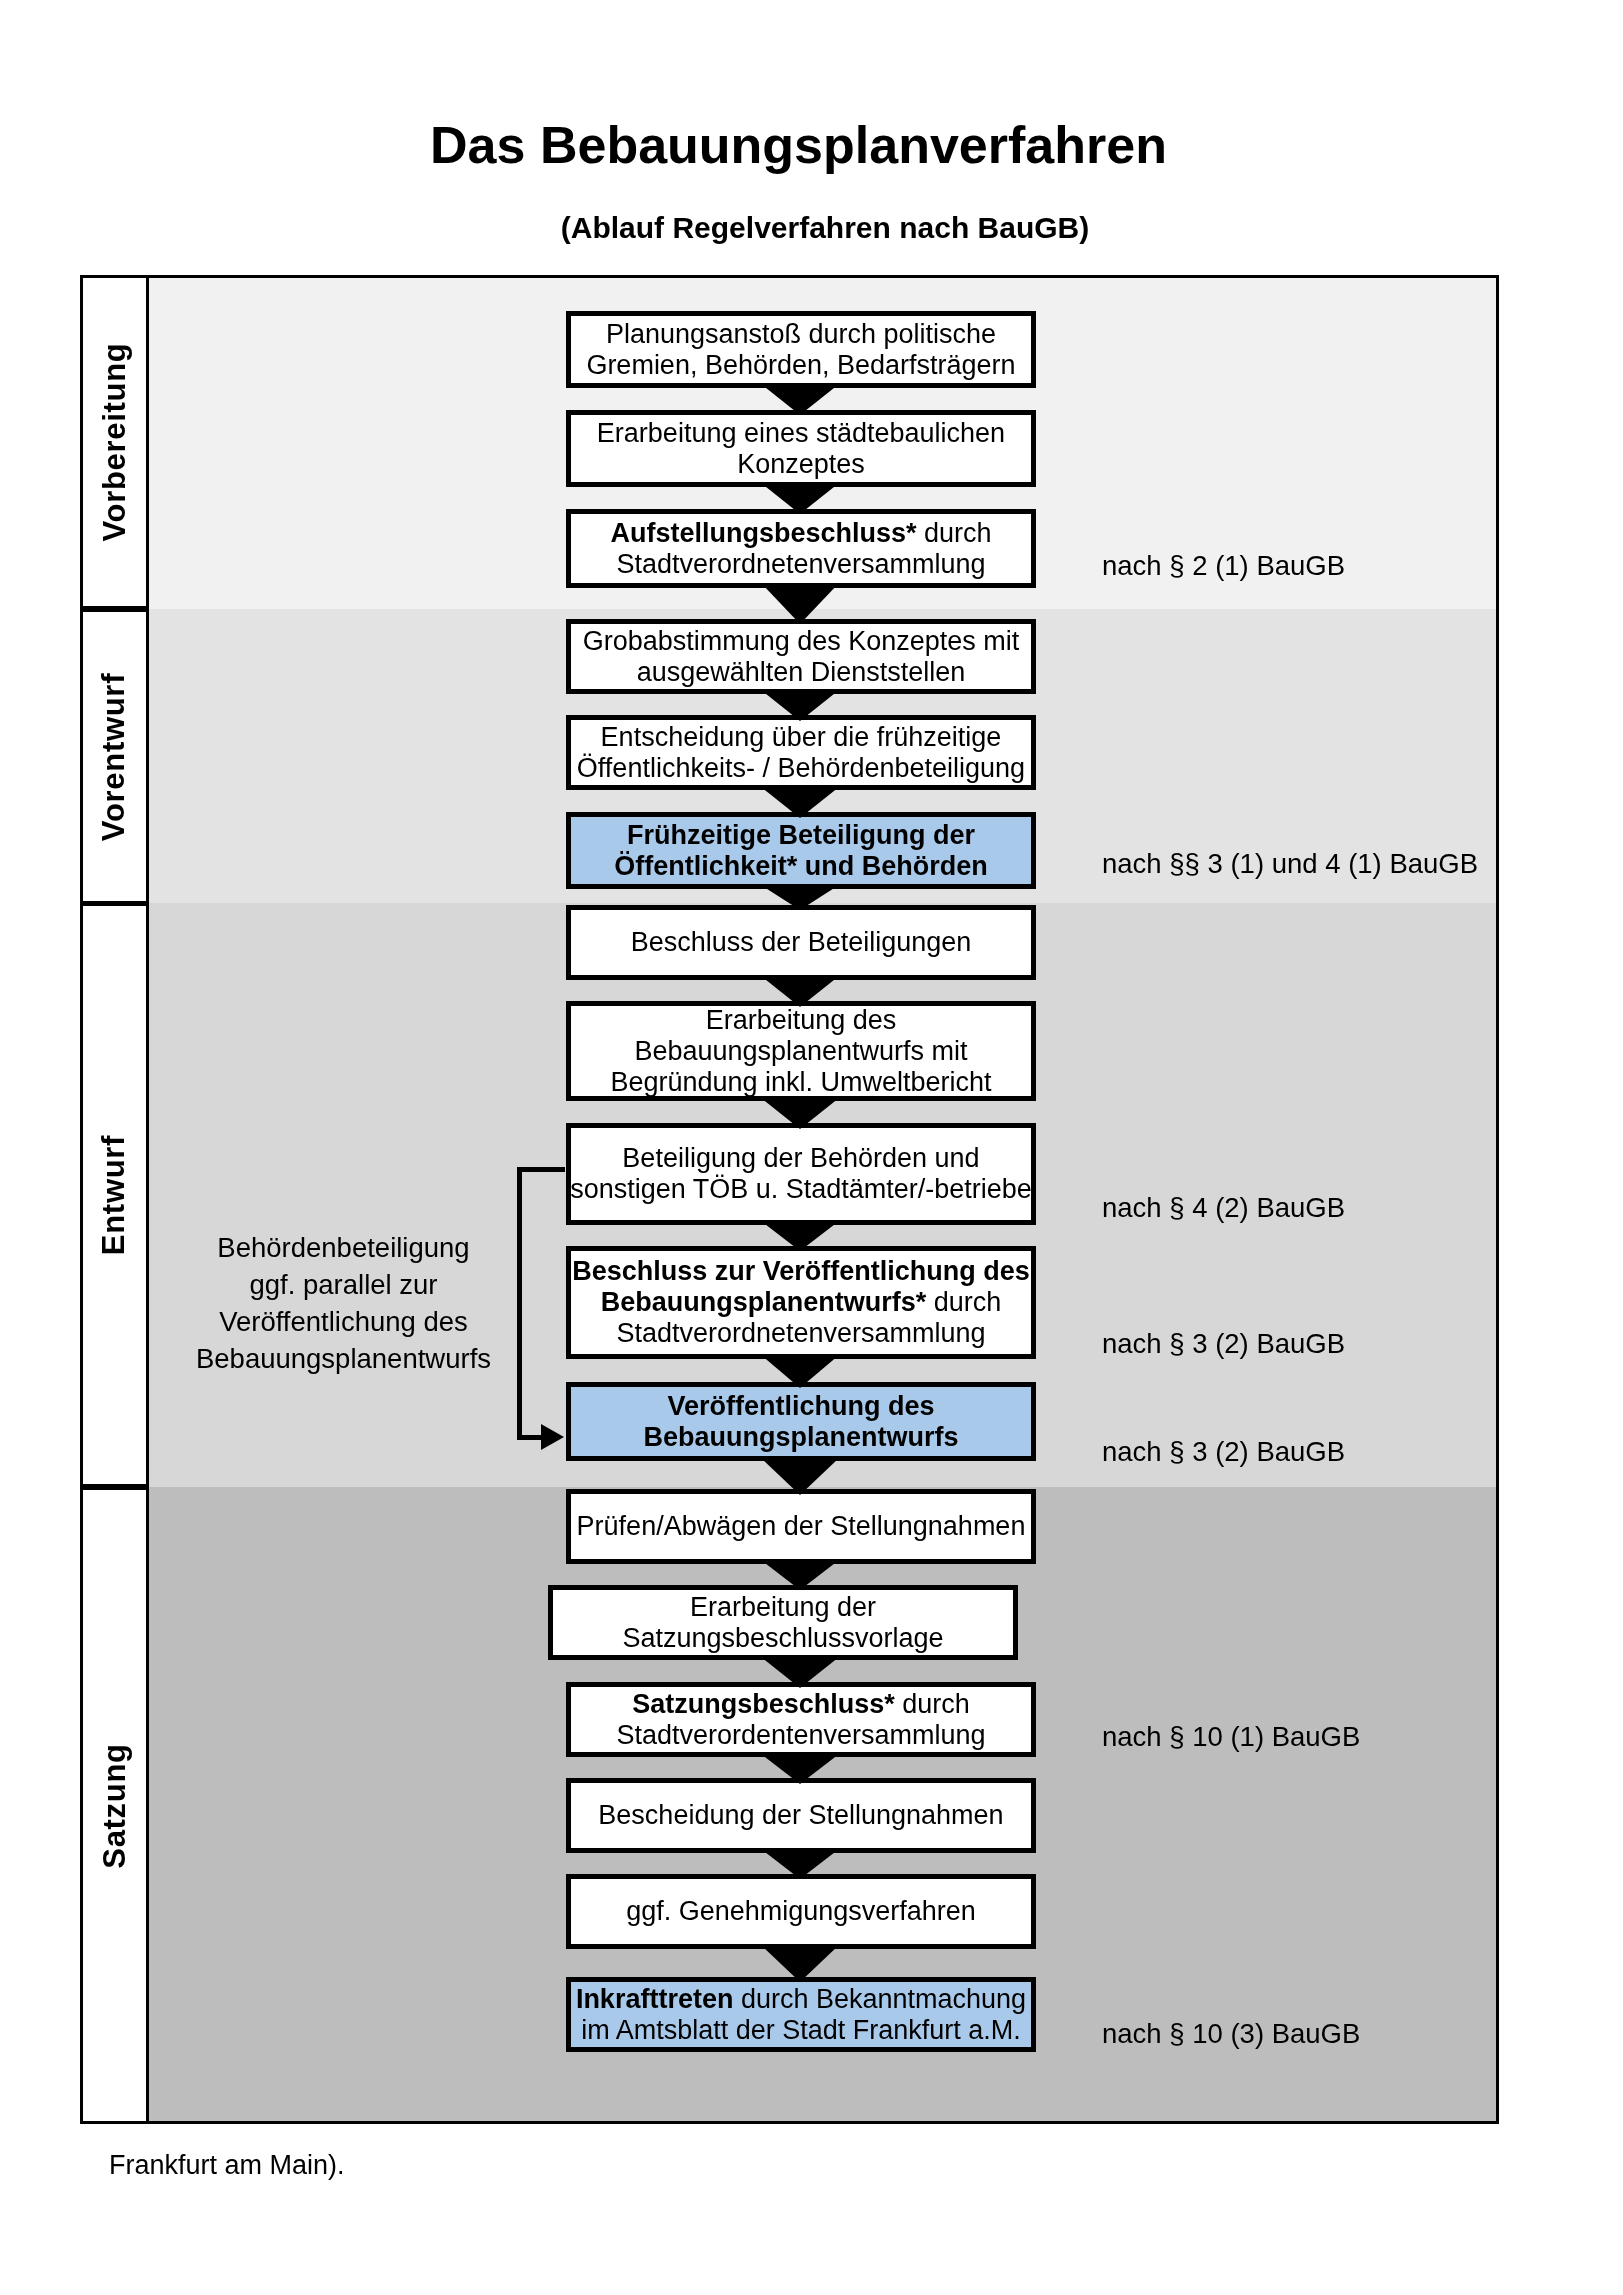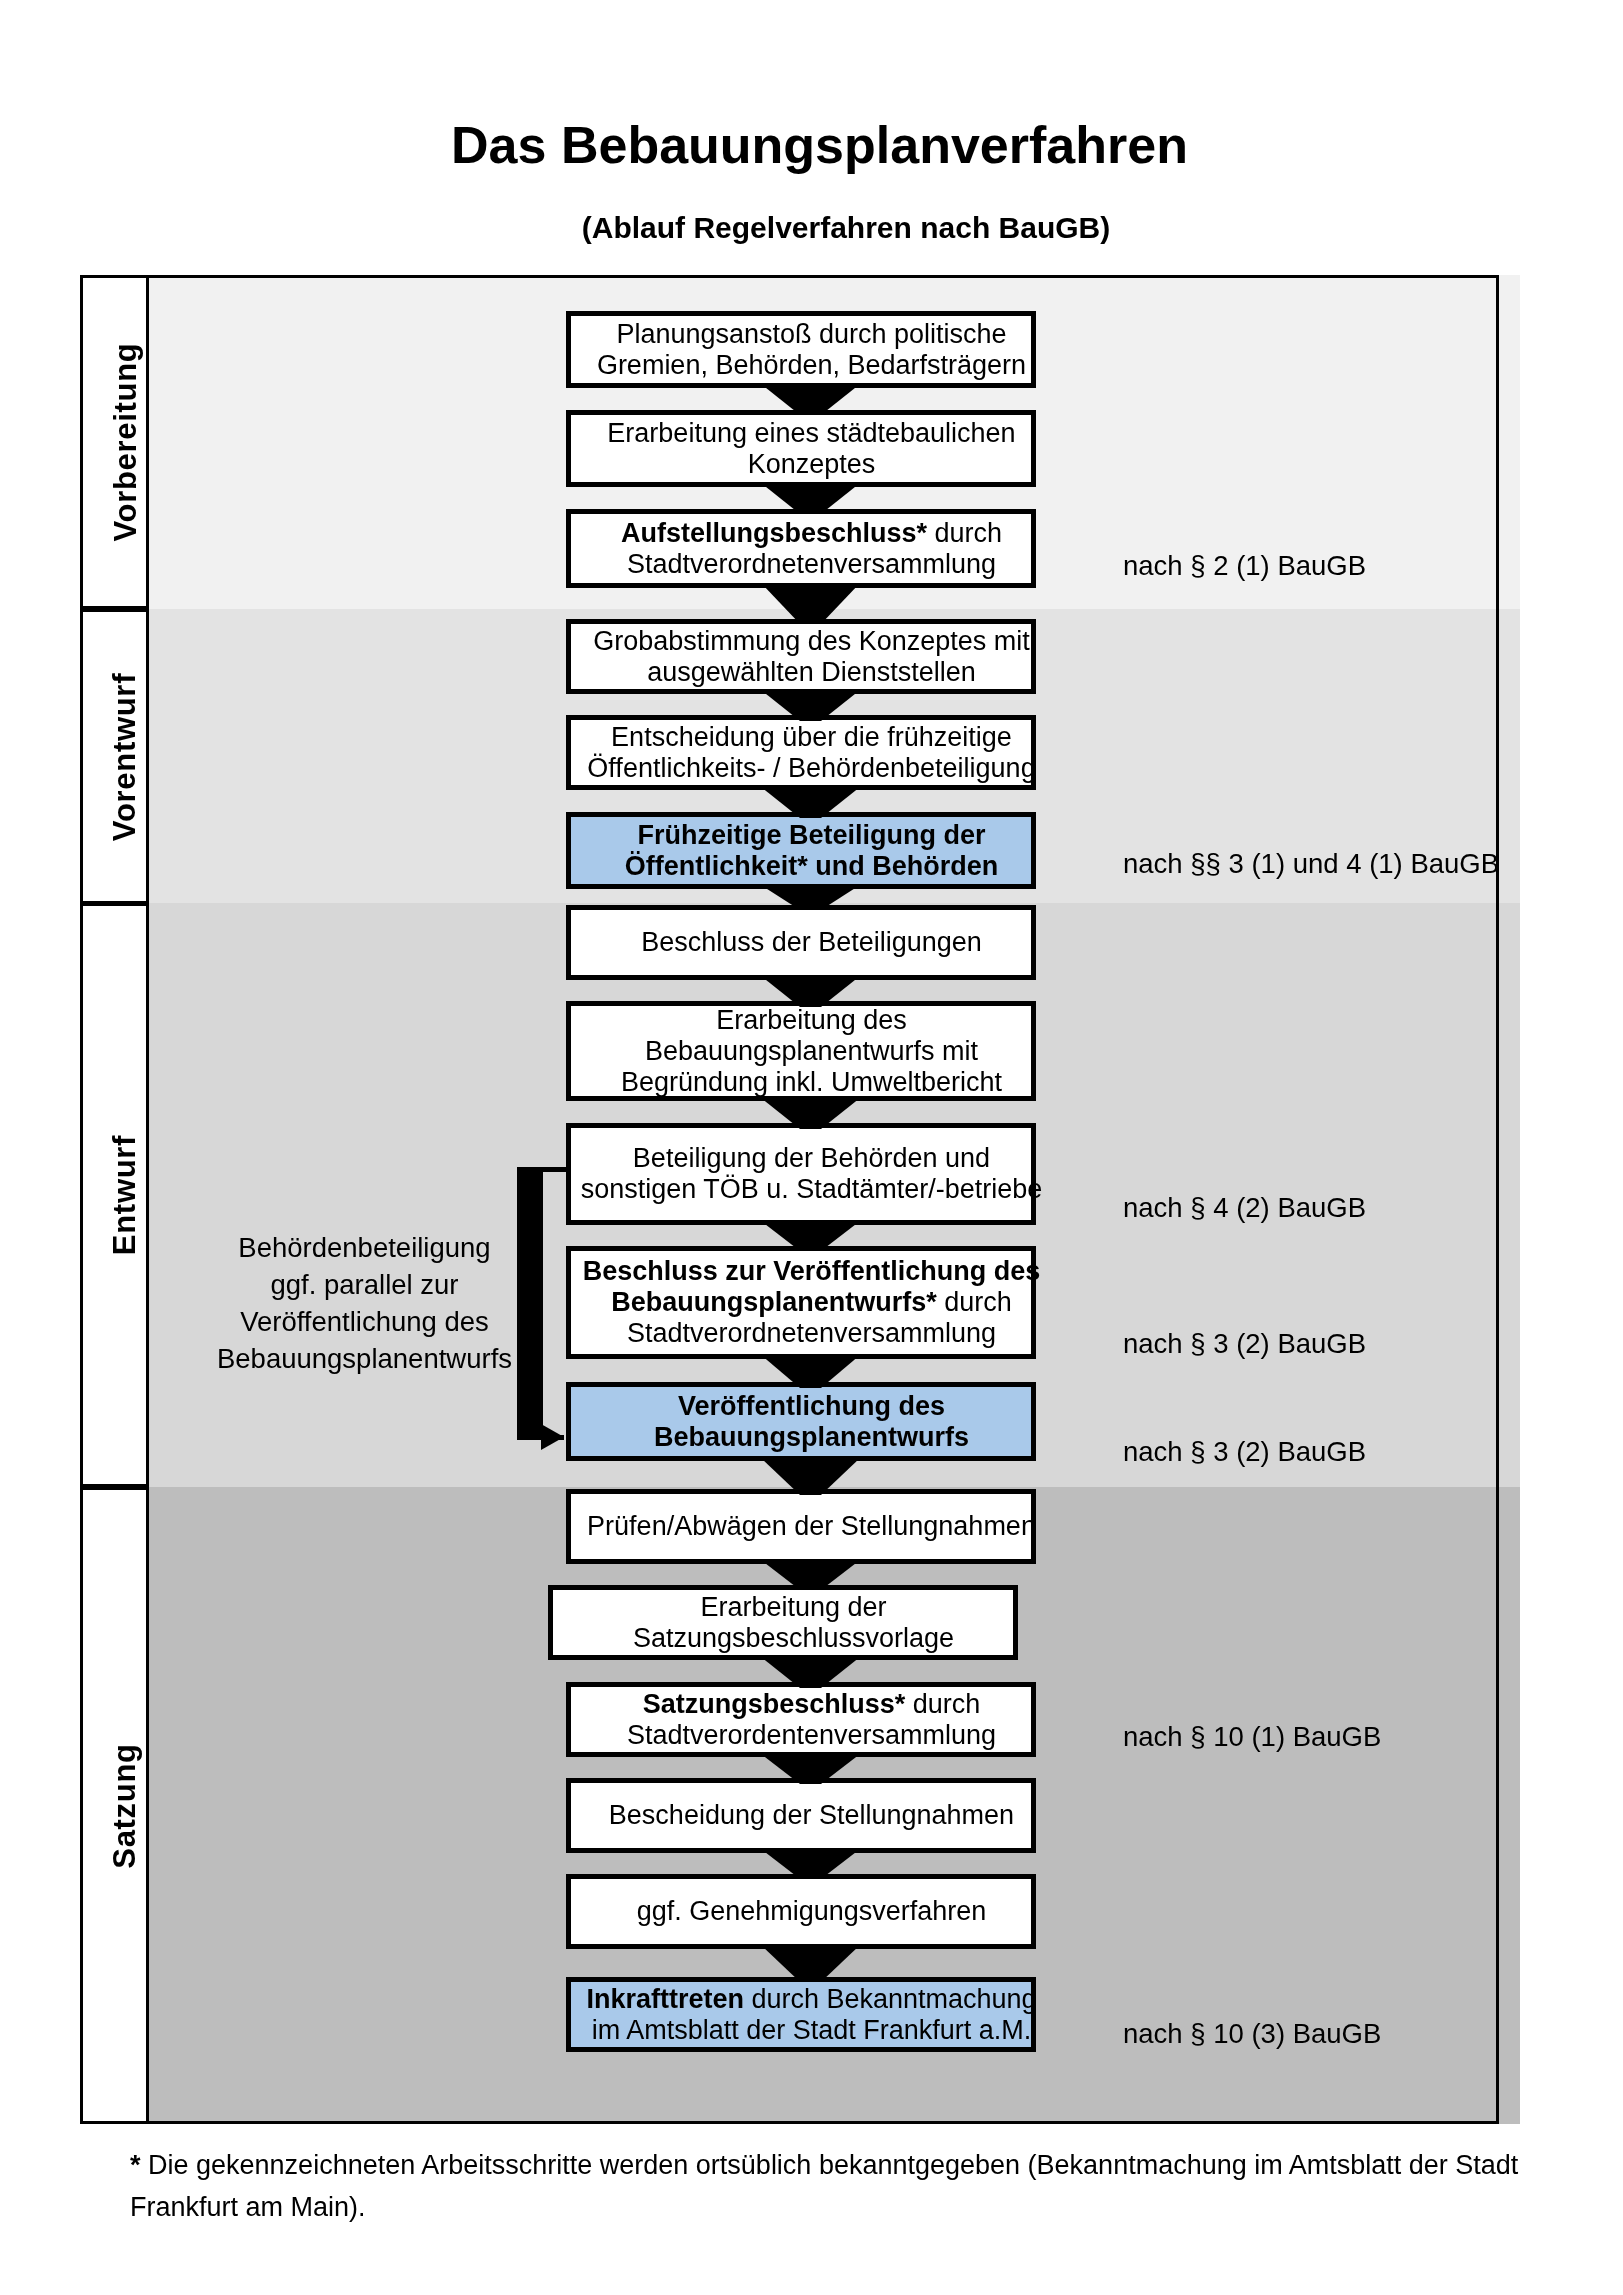--- a/index.html
+++ b/index.html
@@ -1,18 +1,18 @@
 <!DOCTYPE html>
 <html style="font-size:10.5px"><head>
 <meta charset="utf-8">
 <style>
   html,body{margin:0;padding:0;background:#fff;}
   .page{position:relative;width:1623px;height:2295px;background:#ffffff;
         font-family:"Liberation Sans",sans-serif;color:#000;overflow:hidden;}
-  .abs{position:absolute;padding-left:21px;}
+  .abs{position:absolute;}
   .title{left:0;top:115px;width:1597px;text-align:center;
          font-size:52px;font-weight:bold;white-space:nowrap;}
   .subtitle{left:0;top:211px;width:1602px;text-align:center;
             font-size:30px;font-weight:bold;white-space:nowrap;margin-left:24px;}
   .band{z-index:0;}
   .frame{border:3.9px solid #000;box-sizing:border-box;z-index:2;pointer-events:none;background:transparent;}
   .labelcell{background:#ffffff;border:3.9px solid #000;box-sizing:border-box;
              display:flex;align-items:center;justify-content:center;z-index:2;}
   .labelcell span{transform:rotate(-90deg);white-space:nowrap;
                   font-weight:bold;font-size:31px;letter-spacing:0.7px;}
@@ -148,17 +148,16 @@
       <div class="abs arrow" style="left: 761px; top: 1849px; border-left: 39px solid transparent; border-right: 39px solid transparent; border-top: 30px solid rgb(0, 0, 0);"></div>
       <div class="abs arrow" style="left: 761px; top: 1945px; border-left: 39px solid transparent; border-right: 39px solid transparent; border-top: 37px solid rgb(0, 0, 0);"></div>
       <div class="abs note" style="left: 167px; top: 1229px; width: 353px;">
         <div>Behördenbeteiligung</div>
         <div>ggf. parallel zur</div>
         <div>Veröffentlichung des</div>
         <div>Bebauungsplanentwurfs</div>
       </div>
     </div>
   <div class="abs footnote" id="footnote" style="left:109px;top:2144px;width:1453px;">
-      <div><span class="bold">*</span><span> Die gekennzeichneten Arbeitsschritte werden ortsüblich bekanntgegeben (Bekanntmachung im Amtsblatt  der Stadt</span></div>
       <div><span>Frankfurt am Main).</span></div>
     </div>
 </div>
 
 
 </body></html>

